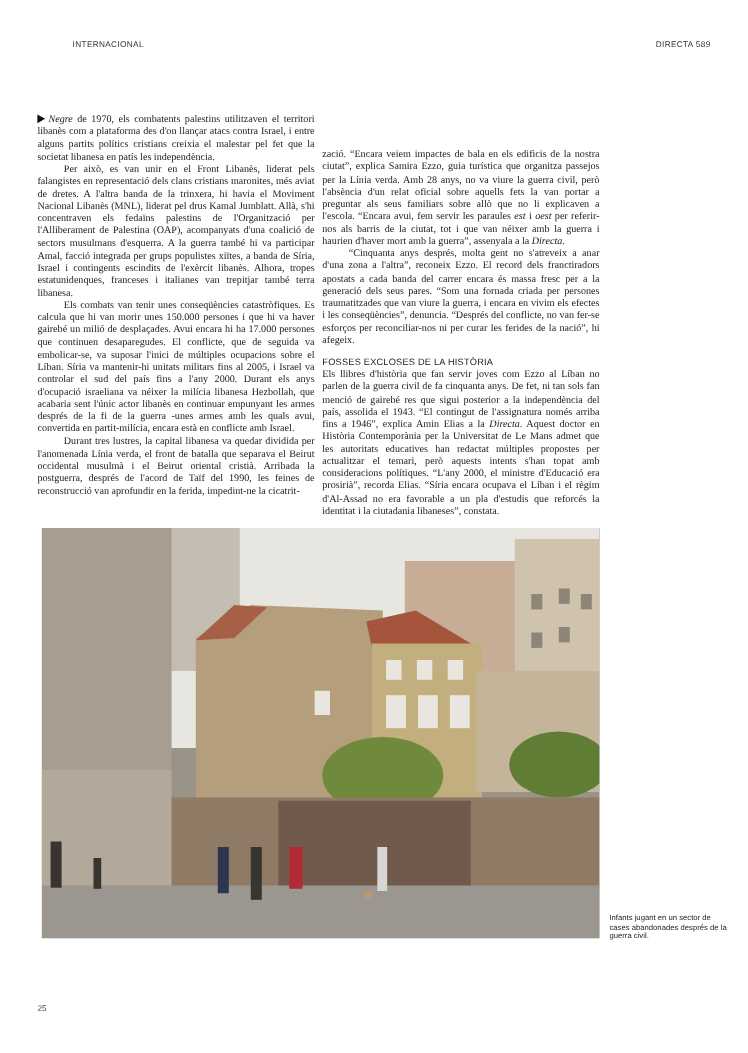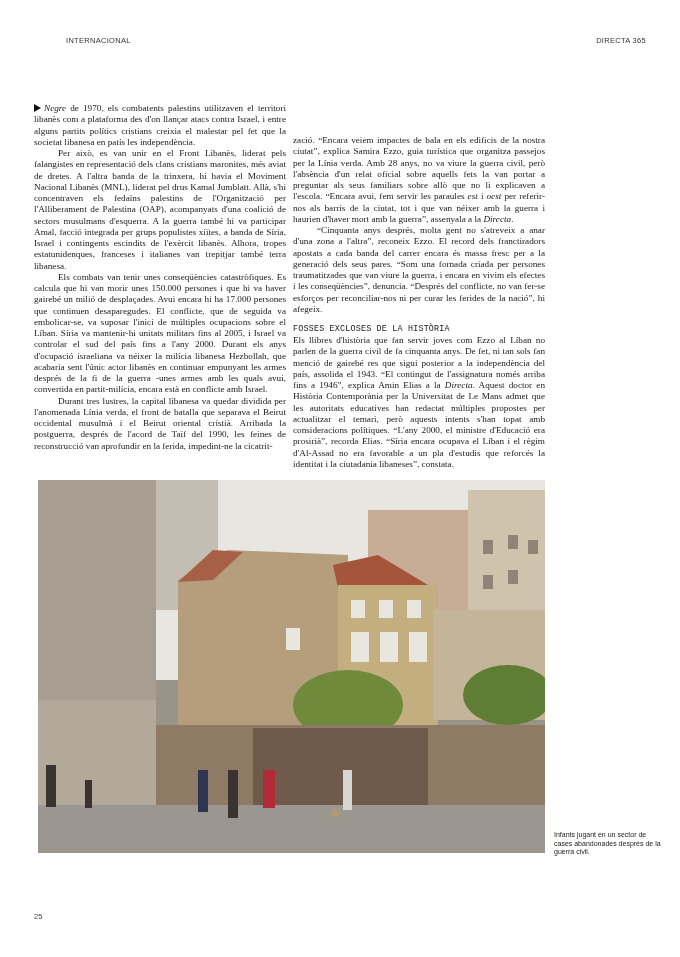--- a/index.html
+++ b/index.html
@@ -6,33 +6,33 @@
   body { width:680px; height:957px; position:relative; overflow:hidden; font-family:"Liberation Serif", serif; color:#1a1a1a; }
   .running-head { position:absolute; top:36px; font-family:"Liberation Sans", sans-serif; font-size:7.5px; letter-spacing:0.3px; color:#333; }
   .rh-left { left:34px;padding-left:32px; }
   .rh-right { right:34px; }
   .col { position:absolute; top:103px; width:252px; font-size:9.2px; line-height:11.25px; text-align:justify; hyphens:manual; }
   .col-left { left:34px; }
   .col-right { left:293px;margin-top:32px; }
   .col p { margin:0; }
   .col p.indent { text-indent:24px; }
   .col p.noindent { text-indent:0; }
-  .subhead { font-family:Liberation Mono, monospace; font-size:8.4px; letter-spacing:0.2px; margin-top:9px !important; line-height:11px; }
+  .subhead { font-family:Liberation Sans, sans-serif; font-size:8.4px; letter-spacing:0.2px; margin-top:9px !important; line-height:11px; }
   .arrow { display:inline-block; width:0; height:0; border-top:4px solid transparent; border-bottom:4px solid transparent; border-left:7px solid #111; margin-right:3px; vertical-align:-1px; }
   em { }
   .photo { position:absolute; left:38px; top:480px; width:507px; height:373px; overflow:hidden; background:#9a9488; }
   .photo svg { display:block; width:100%; height:100%; }
   .caption { position:absolute; left:554px; top:831px; width:110px; font-family:"Liberation Sans", sans-serif; font-size:7px; line-height:8.6px; color:#222; }
   .folio { position:absolute; left:34px; top:912px; font-family:"Liberation Sans", sans-serif; font-size:7.5px; color:#444; }
 </style>
 </head>
 <body>
 
 <div class="running-head rh-left">INTERNACIONAL</div>
-<div class="running-head rh-right">DIRECTA 365</div>
+<div class="running-head rh-right">DIRECTA 589</div>
 
 <div class="col col-left">
   <p class="noindent"><span class="arrow"></span><em>Negre</em><span> de 1970, els combatents palestins utilitzaven el territori libanès com a plataforma des d'on llançar atacs contra Israel, i entre alguns partits polítics cristians creixia el malestar pel fet que la societat libanesa en patís les independència.</span></p>
   <p class="indent">Per això, es van unir en el Front Libanès, liderat pels falangistes en representació dels clans cristians maronites, més aviat de dretes. A l'altra banda de la trinxera, hi havia el Moviment Nacional Libanès (MNL), liderat pel drus Kamal Jumblatt. Allà, s'hi concentraven els fedaïns palestins de l'Organització per l'Alliberament de Palestina (OAP), acompanyats d'una coalició de sectors musulmans d'esquerra. A la guerra també hi va participar Amal, facció integrada per grups populistes xiïtes, a banda de Síria, Israel i contingents escindits de l'exèrcit libanès. Alhora, tropes estatunidenques, franceses i italianes van trepitjar també terra libanesa.</p>
   <p class="indent">Els combats van tenir unes conseqüències catastròfiques. Es calcula que hi van morir unes 150.000 persones i que hi va haver gairebé un milió de desplaçades. Avui encara hi ha 17.000 persones que continuen desaparegudes. El conflicte, que de seguida va embolicar-se, va suposar l'inici de múltiples ocupacions sobre el Líban. Síria va mantenir-hi unitats militars fins al 2005, i Israel va controlar el sud del país fins a l'any 2000. Durant els anys d'ocupació israeliana va néixer la milícia libanesa Hezbollah, que acabaria sent l'únic actor libanès en continuar empunyant les armes després de la fi de la guerra -unes armes amb les quals avui, convertida en partit-milícia, encara està en conflicte amb Israel.</p>
   <p class="indent">Durant tres lustres, la capital libanesa va quedar dividida per l'anomenada Línia verda, el front de batalla que separava el Beirut occidental musulmà i el Beirut oriental cristià. Arribada la postguerra, després de l'acord de Taïf del 1990, les feines de reconstrucció van aprofundir en la ferida, impedint-ne la cicatrit-</p>
 </div>
 
 <div class="col col-right">
   <p class="noindent"><span>zació. “Encara veiem impactes de bala en els edificis de la nostra ciutat”, explica Samira Ezzo, guia turística que organitza passejos per la Línia verda. Amb 28 anys, no va viure la guerra civil, però l'absència d'un relat oficial sobre aquells fets la van portar a preguntar als seus familiars sobre allò que no li explicaven a l'escola. “Encara avui, fem servir les paraules </span><em>est</em><span> i </span><em>oest</em><span> per referir-nos als barris de la ciutat, tot i que van néixer amb la guerra i haurien d'haver mort amb la guerra”, assenyala a la </span><em>Directa</em><span>.</span></p>

